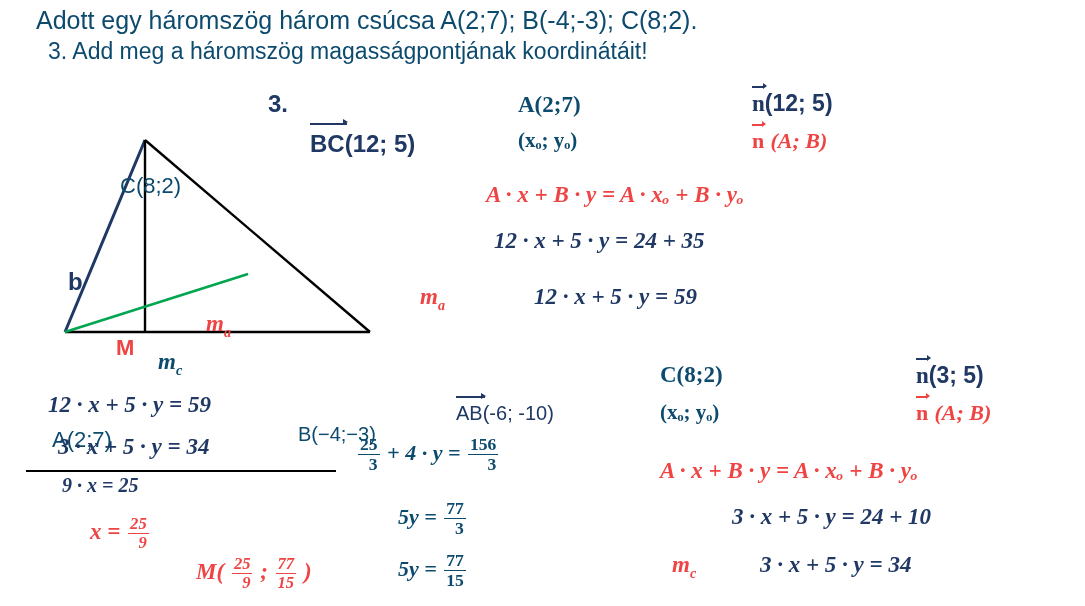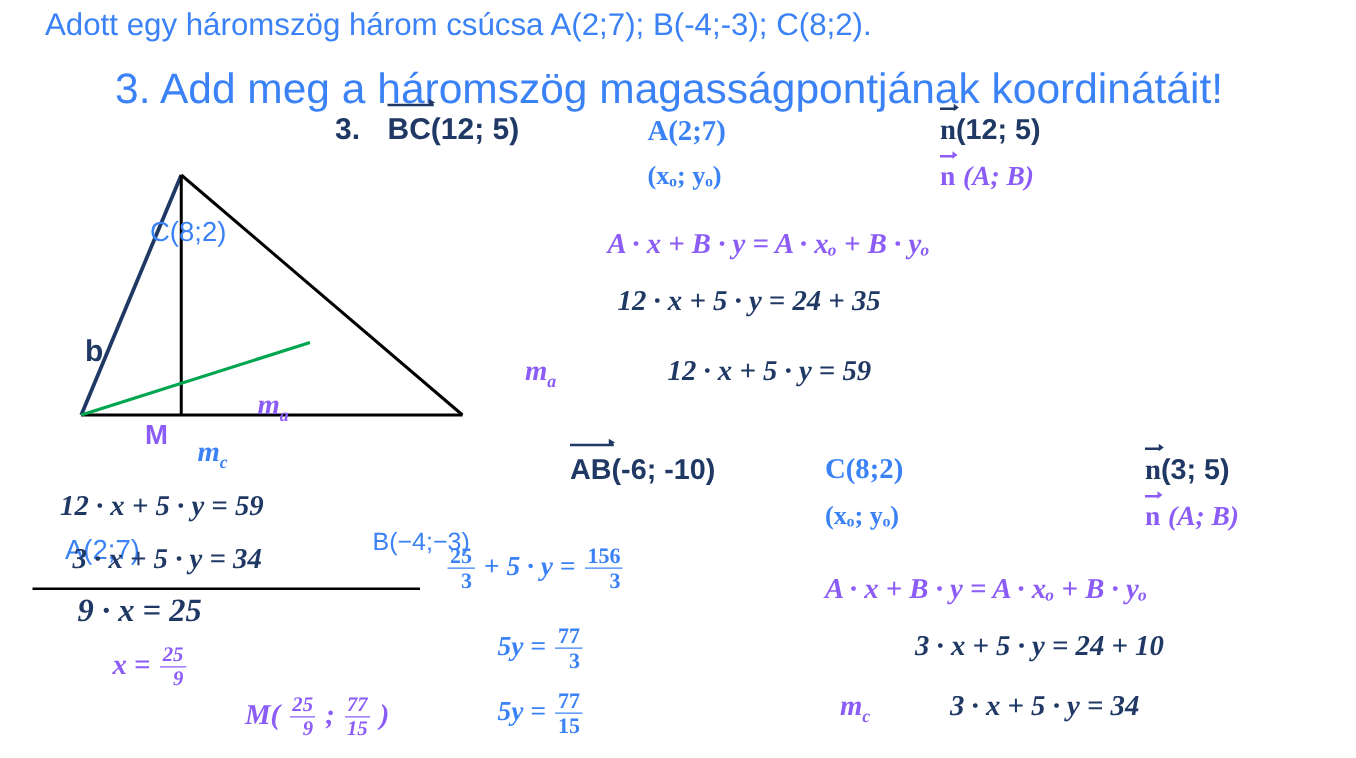--- a/index.html
+++ b/index.html
@@ -10,37 +10,36 @@
     width: 1085px;
     height: 606px;
     background: #ffffff;
     font-family: "Liberation Sans", sans-serif;
     color: #000000;
     overflow: hidden;
     position: relative;
   }
   .abs { position: absolute; }
   .navy { color: #1F3864; }
-  .green { color: #8b5cf6; }
-  .black { color: #3b82f6; }
+  .green { color: #ef4444; }
+  .black { color: #0c4a6e; }
   .bold { font-weight: bold; }
   .ital { font-style: italic; }
   .serif { font-family: "Liberation Serif", serif; }
 
   
   #line1 {
     left: 36px; top: 6px;
     font-size: 25px;
     white-space: nowrap;
   }
   #line2 {
-    left: 48px; top: 52px;
-    font-size: 34px;
+    left: 48px; top: 38px;
+    font-size: 23px;
     white-space: nowrap;
-    margin-left: 44px;
   }
 
   
   #figure {
     left: 20px; top: 85px;
     width: 430px; height: 290px;
   }
   #fig-label-C { left: 100px; top: 88px; font-size: 22px; }
   #fig-label-A { left: 32px; top: 342px; font-size: 22px; }
   #fig-label-B { left: 278px; top: 338px; font-size: 20px; }
@@ -49,20 +48,21 @@
   #fig-label-ma { left: 186px; top: 226px; font-size: 23px; }
   #fig-label-mc { left: 138px; top: 264px; font-size: 23px; }
 
   
   #item3 { left: 268px; top: 90px; font-size: 24px; font-weight: bold; }
   #bc-vec { left: 310px; top: 90px; font-size: 24px; font-weight: bold; }
 
   .vecbar {
     position: relative;
     display: inline-block;
+    margin-top: 40px;
   }
   .vecbar::after {
     content: "";
     position: absolute;
     left: 0; right: -2px;
     top: -0.30em;
     height: 2px;
     background: currentColor;
   }
   .vecbar::before {
@@ -101,40 +101,40 @@
   #xoyo1 { left: 518px; top: 128px; font-size: 21px; font-weight: bold; }
   #n125 { left: 752px; top: 90px; font-size: 23px; font-weight: bold; }
   #nAB1 { left: 752px; top: 128px; font-size: 22px; font-weight: bold; }
 
   #eq-general-1 { left: 486px; top: 182px; font-size: 23px; font-weight: bold; }
   #eq-12x5y-1   { left: 494px; top: 228px; font-size: 23px; font-weight: bold; }
   #ma-label     { left: 420px; top: 284px; font-size: 23px; font-weight: bold; }
   #eq-12x5y-59  { left: 534px; top: 284px; font-size: 23px; font-weight: bold; }
 
   
-  #ab-vec { left: 456px; top: 362px; font-size: 23px; font-weight: bold; }
+  #ab-vec { left: 456px; top: 362px; font-size: 20px; font-weight: normal; }
   #C82 { left: 660px; top: 362px; font-size: 23px; font-weight: bold; }
   #xoyo2 { left: 660px; top: 400px; font-size: 21px; font-weight: bold; }
   #n35 { left: 916px; top: 362px; font-size: 23px; font-weight: bold; text-align: right; }
   #nAB2 { left: 916px; top: 400px; font-size: 22px; font-weight: bold; }
 
   #eq-general-2 { left: 660px; top: 458px; font-size: 23px; font-weight: bold; }
   #eq-3x5y-1    { left: 732px; top: 504px; font-size: 23px; font-weight: bold; }
   #mc-label     { left: 672px; top: 552px; font-size: 23px; font-weight: bold; }
   #eq-3x5y-34b  { left: 760px; top: 552px; font-size: 23px; font-weight: bold; }
 
   
   #sys-eq1 { left: 48px; top: 392px; font-size: 23px; font-weight: bold; }
   #sys-eq2 { left: 58px; top: 434px; font-size: 23px; font-weight: bold; }
   #sys-rule {
     left: 26px; top: 470px;
     width: 310px; height: 2px;
     background: #000000;
   }
-  #sys-eq3 { left: 62px; top: 474px; font-size: 26px; font-weight: bold; }
+  #sys-eq3 { left: 62px; top: 474px; font-size: 20px; font-weight: bold; }
   #sys-x   { left: 90px; top: 516px; font-size: 23px; font-weight: bold; }
   #M-res   { left: 196px; top: 556px; font-size: 23px; font-weight: bold; }
 
   
   #sub1 { left: 356px; top: 436px; font-size: 22px; font-weight: bold; }
   #sub2 { left: 398px; top: 500px; font-size: 22px; font-weight: bold; }
   #sub3 { left: 398px; top: 552px; font-size: 22px; font-weight: bold; }
 
   
   .frac {
@@ -240,21 +240,21 @@
     <span class="den">15</span>
   </span>
   <span>)</span>
 </div>
 
 <div class="abs black serif bold mathrow" id="sub1">
   <span class="frac" style="font-size:0.80em;">
     <span class="num">25</span>
     <span class="den">3</span>
   </span>
-  <span class="ital">+ 5 · y  =</span>
+  <span class="ital">+ 4 · y  =</span>
   <span class="frac" style="font-size:0.80em;">
     <span class="num">156</span>
     <span class="den">3</span>
   </span>
 </div>
 
 <div class="abs black serif bold mathrow" id="sub2">
   <span class="ital">5y =</span>
   <span class="frac" style="font-size:0.80em;">
     <span class="num">77</span>

